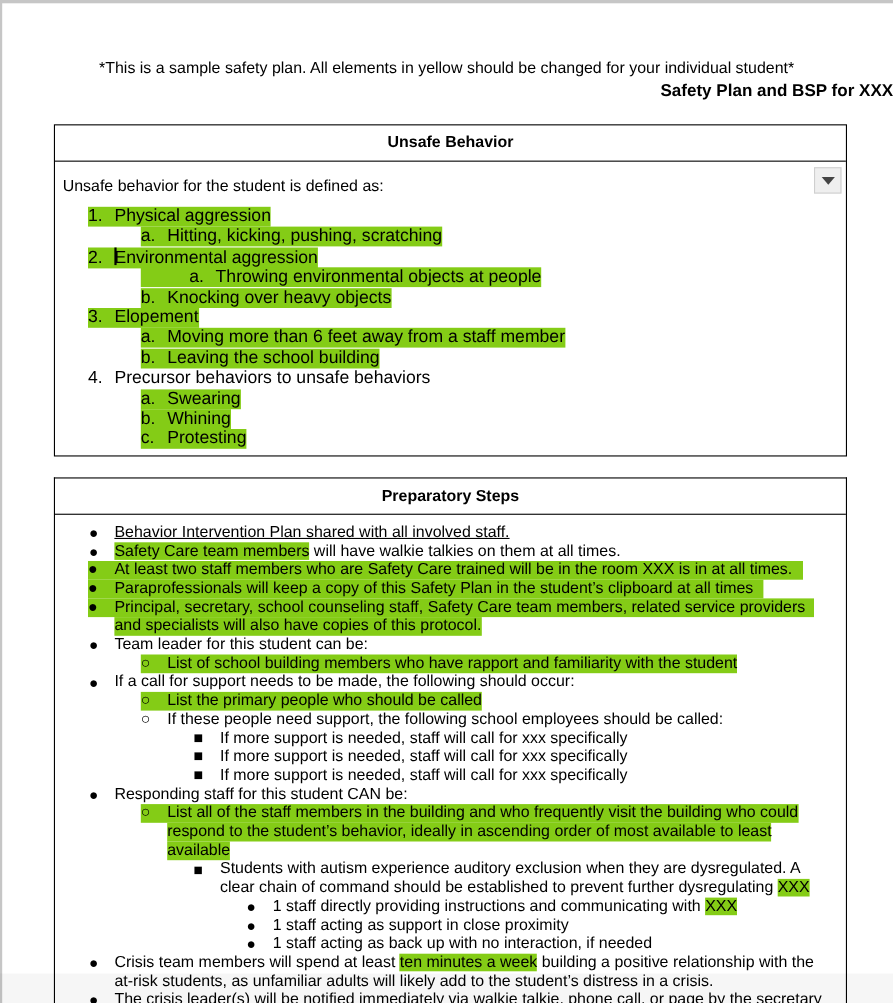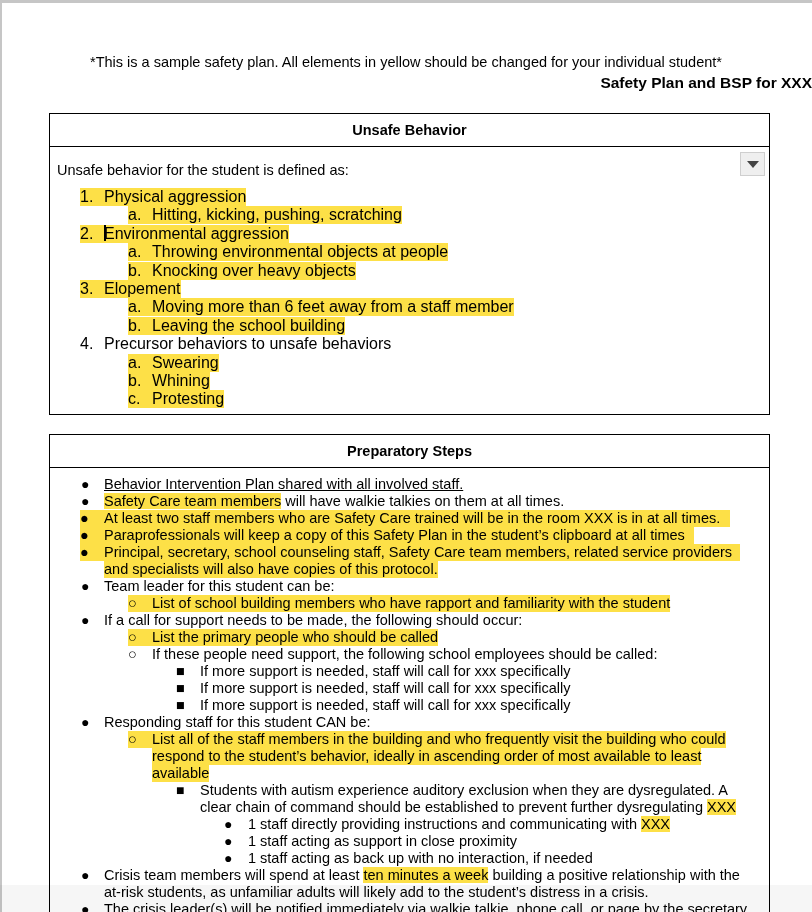--- a/index.html
+++ b/index.html
@@ -31,21 +31,21 @@
     position: absolute; left: 49px; width: 721px;
     border: 1px solid #000; box-sizing: border-box;
   }
   .box-head {
     height: 32px; line-height: 32px; text-align: center;
     font-weight: bold; font-size: 14.5px;
     border-bottom: 1px solid #000;
   }
   .box1 { top: 113px; height: 302px; }
   .box2 { top: 434px; height: 500px; border-bottom: none; }
-  .hl { background: #fde047; }
+  .hl { background: #84cc16; }
   .intro {
     position: absolute; left: 7px; top: 48px;
     font-size: 14.5px;
   }
   .dd-btn {
     position: absolute; right: 4px; top: 38px; width: 25px; height: 24px;
     background: #efefef; border: 1px solid #cfcfcf; box-sizing: border-box;
   }
   .dd-btn::after {
     content: ""; position: absolute; left: 6px; top: 8px;
@@ -73,21 +73,21 @@
 <div class="title">Safety Plan and BSP for XXX</div>
 
 <div class="box box1">
   <div class="box-head">Unsafe Behavior</div>
   <div class="intro">Unsafe behavior for the student is defined as:</div>
   <div class="dd-btn"></div>
 
   <div class="ol-line hl" style="left:30px;top:74px;"><span style="display:inline-block;width:24px">1.</span><span>Physical aggression</span></div>
   <div class="ol-line hl" style="left:78px;top:92px;"><span style="display:inline-block;width:24px">a.</span><span>Hitting, kicking, pushing, scratching</span></div>
   <div class="ol-line hl" style="left:30px;top:111px;"><span style="display:inline-block;width:24px">2.</span><span class="cursor"></span><span>Environmental aggression</span></div>
-  <div class="ol-line hl" style="left:78px;top:129px;"><span style="display:inline-block;width:24px">a.</span><span>Throwing environmental objects at people</span></div>
+  <div class="ol-line hl" style="left:78px;top:129px;padding-left:44px;"><span style="display:inline-block;width:24px">a.</span><span>Throwing environmental objects at people</span></div>
   <div class="ol-line hl" style="left:78px;top:148px;"><span style="display:inline-block;width:24px">b.</span><span>Knocking over heavy objects</span></div>
   <div class="ol-line hl" style="left:30px;top:166px;"><span style="display:inline-block;width:24px">3.</span><span>Elopement</span></div>
   <div class="ol-line hl" style="left:78px;top:184px;"><span style="display:inline-block;width:24px">a.</span><span>Moving more than 6 feet away from a staff member</span></div>
   <div class="ol-line hl" style="left:78px;top:203px;"><span style="display:inline-block;width:24px">b.</span><span>Leaving the school building</span></div>
   <div class="ol-line" style="left:30px;top:221px;"><span style="display:inline-block;width:24px">4.</span><span>Precursor behaviors to unsafe behaviors</span></div>
   <div class="ol-line hl" style="left:78px;top:240px;"><span style="display:inline-block;width:24px">a.</span><span>Swearing</span></div>
   <div class="ol-line hl" style="left:78px;top:258px;"><span style="display:inline-block;width:24px">b.</span><span>Whining</span></div>
   <div class="ol-line hl" style="left:78px;top:276px;"><span style="display:inline-block;width:24px">c.</span><span>Protesting</span></div>
 </div>
 

